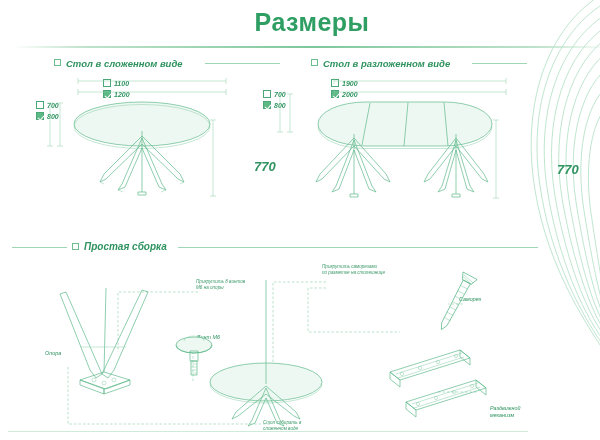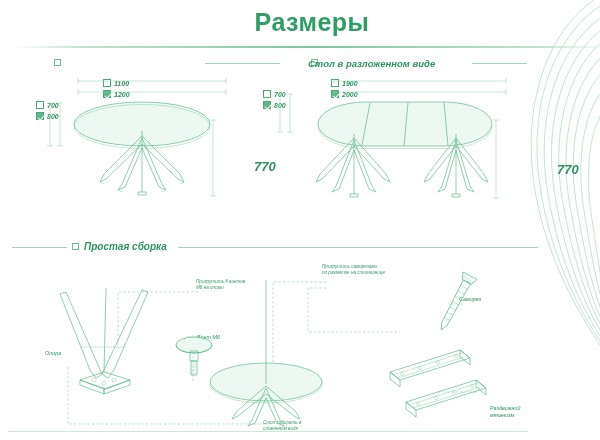--- a/index.html
+++ b/index.html
@@ -109,20 +109,21 @@
       <path d="M130 44 C 86 70, 62 138, 75 216 C 88 294, 116 350, 130 362"></path>
       <path d="M130 56 C 92 80, 70 144, 82 218 C 95 294, 118 348, 130 356"></path>
       <path d="M130 70 C 98 92, 78 150, 89 220 C 101 294, 120 346, 130 350"></path>
       <path d="M130 86 C 104 104, 86 156, 96 222 C 107 292, 122 342, 130 344"></path>
       <path d="M130 104 C 110 118, 95 162, 103 224 C 113 290, 124 338, 130 338"></path>
       <path d="M130 124 C 116 134, 104 170, 110 226 C 119 288, 126 332, 130 332"></path>
     </g>
   </svg>
 
   <div class="sec-bullet" style="left:54px; top:59px;"></div>
+  <div class="sec-title" style="left:66px; top:58px;">Стол в сложенном виде</div>
   <div class="sec-rule" style="left:205px; top:63px; width:75px;"></div>
 
   <div class="chip" style="left:103px; top:79px;">
     <span class="chip-box"></span>
     <span class="chip-text">1100</span>
   </div>
   <div class="chip" style="left:103px; top:90px;">
     <span class="chip-box checked"></span>
     <span class="chip-text">1200</span>
   </div>
@@ -157,21 +158,21 @@
     <path class="ln" d="M112 57 L112 118"></path>
     <path class="ln" d="M108 118 h8 v3 h-8 z"></path>
     <path class="ln" d="M112 62 L74 100 L70 108 L76 105 L112 70"></path>
     <path class="ln" d="M112 62 L150 100 L154 108 L148 105 L112 70"></path>
     <path class="ln" d="M112 64 L92 110 L88 116 L95 113 L112 74"></path>
     <path class="ln" d="M112 64 L132 110 L136 116 L129 113 L112 74"></path>
     <path class="ln-t" d="M88 116 l5 2 M136 116 l-5 2 M70 108 l4 2 M154 108 l-4 2"></path>
   </svg>
 
   <div class="sec-bullet" style="left:311px; top:59px;"></div>
-  <div class="sec-title" style="left:308px; top:58px;">Стол в разложенном виде</div>
+  <div class="sec-title" style="left:323px; top:58px;">Стол в разложенном виде</div>
   <div class="sec-rule" style="left:472px; top:63px; width:55px;"></div>
 
   <div class="chip" style="left:331px; top:79px;">
     <span class="chip-box"></span>
     <span class="chip-text">1900</span>
   </div>
   <div class="chip" style="left:331px; top:90px;">
     <span class="chip-box checked"></span>
     <span class="chip-text">2000</span>
   </div>

